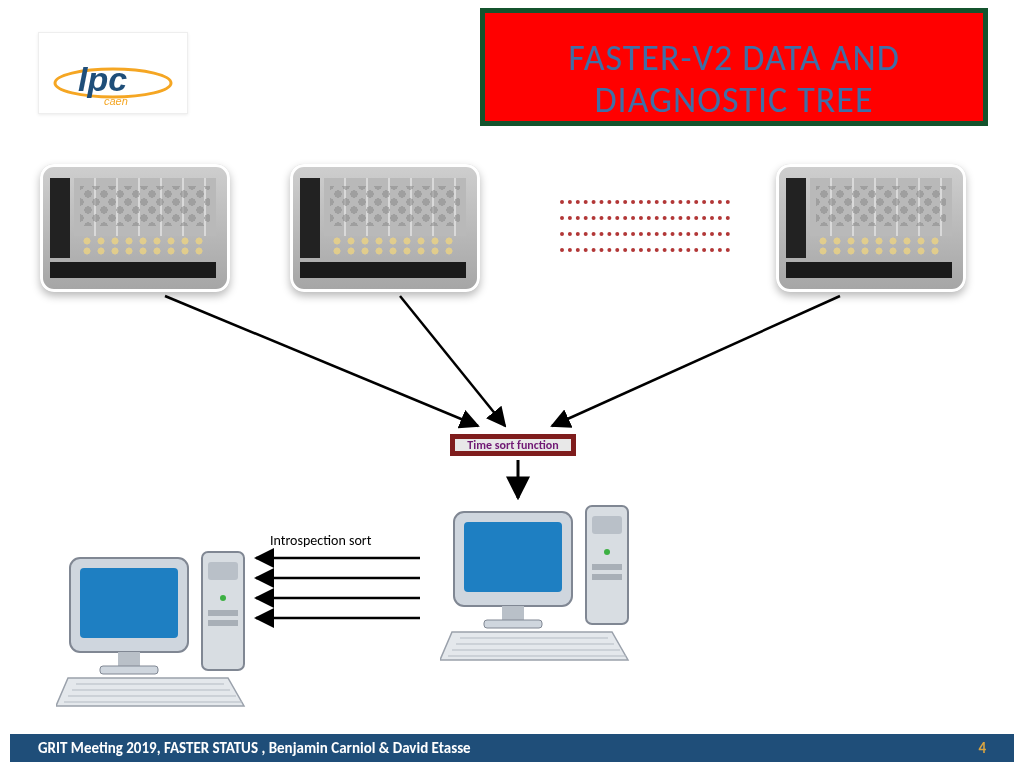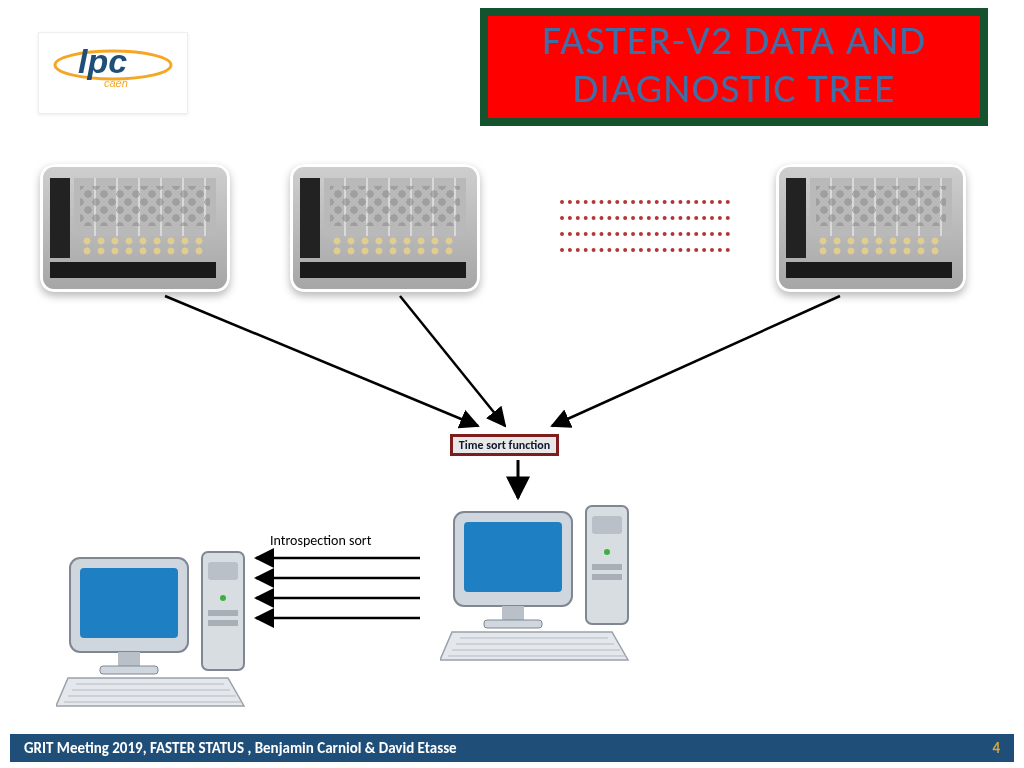--- a/index.html
+++ b/index.html
@@ -14,37 +14,37 @@
   .logo {
     position: absolute;
     top: 32px;
     left: 38px;
     width: 150px;
     height: 82px;
     background: #fff;
     border: 1px solid #eee;
     box-shadow: 0 1px 3px rgba(0,0,0,.08);
     display: flex;
-    align-items: flex-start;
+    align-items: flex-end;
     justify-content: center;
   }
   .logo svg { width: 130px; height: 62px; }
   .title-box {
     position: absolute;
     top: 8px;
     left: 480px;
     width: 508px;
     height: 118px;
     background: #ff0000;
-    border: 8px solid #14532d;
+    border: 5px solid #14532d;
     color: #3f6fa6;
-    font-size: 42px;
+    font-size: 36px;
     text-align: center;
     display: flex;
-    align-items: flex-start;
+    align-items: flex-end;
     justify-content: center;
     letter-spacing: 1px;
     line-height: 1.15;
   }
   .crate {
     position: absolute;
     width: 190px;
     height: 128px;
     border-radius: 14px;
     box-shadow: 0 4px 8px rgba(0,0,0,.28), inset 0 0 0 3px #fff;
@@ -79,25 +79,25 @@
     left: 560px;
     width: 170px;
     border-top: 4px dotted #b23737;
     height: 0;
   }
   #d1{ top:200px;} #d2{ top:216px;} #d3{ top:232px;} #d4{ top:248px;}
   .timesort {
     position: absolute;
     top: 434px;
     left: 450px;
-    width: 109px;
+    width: 126px;
     height: 22px;
     background: #e8e8e8;
-    border: 3px solid #7f1d1d;
-    color: #0f172a;
+    border: 5px solid #7f1d1d;
+    color: #701a75;
     font-size: 12px;
     font-weight: bold;
     display: flex;
     align-items: center;
     justify-content: center;
   }
   .introspection {
     position: absolute;
     top: 532px;
     left: 270px;
@@ -109,21 +109,21 @@
     top: 734px;
     left: 10px;
     width: 1004px;
     height: 28px;
     background: #1f4e79;
     color: #fff;
     font-size: 15px;
     font-weight: bold;
     display: flex;
     align-items: center;
-    padding: 0 14px;
+    padding: 0 28px;
     justify-content: space-between;
   }
   .footer .pg { color: #d9a441; font-weight: bold; }
   .computer {
     position: absolute;
     width: 200px;
     height: 170px;
   }
   #pc-left  { top: 546px; left: 56px; }
   #pc-right { top: 500px; left: 440px; }

